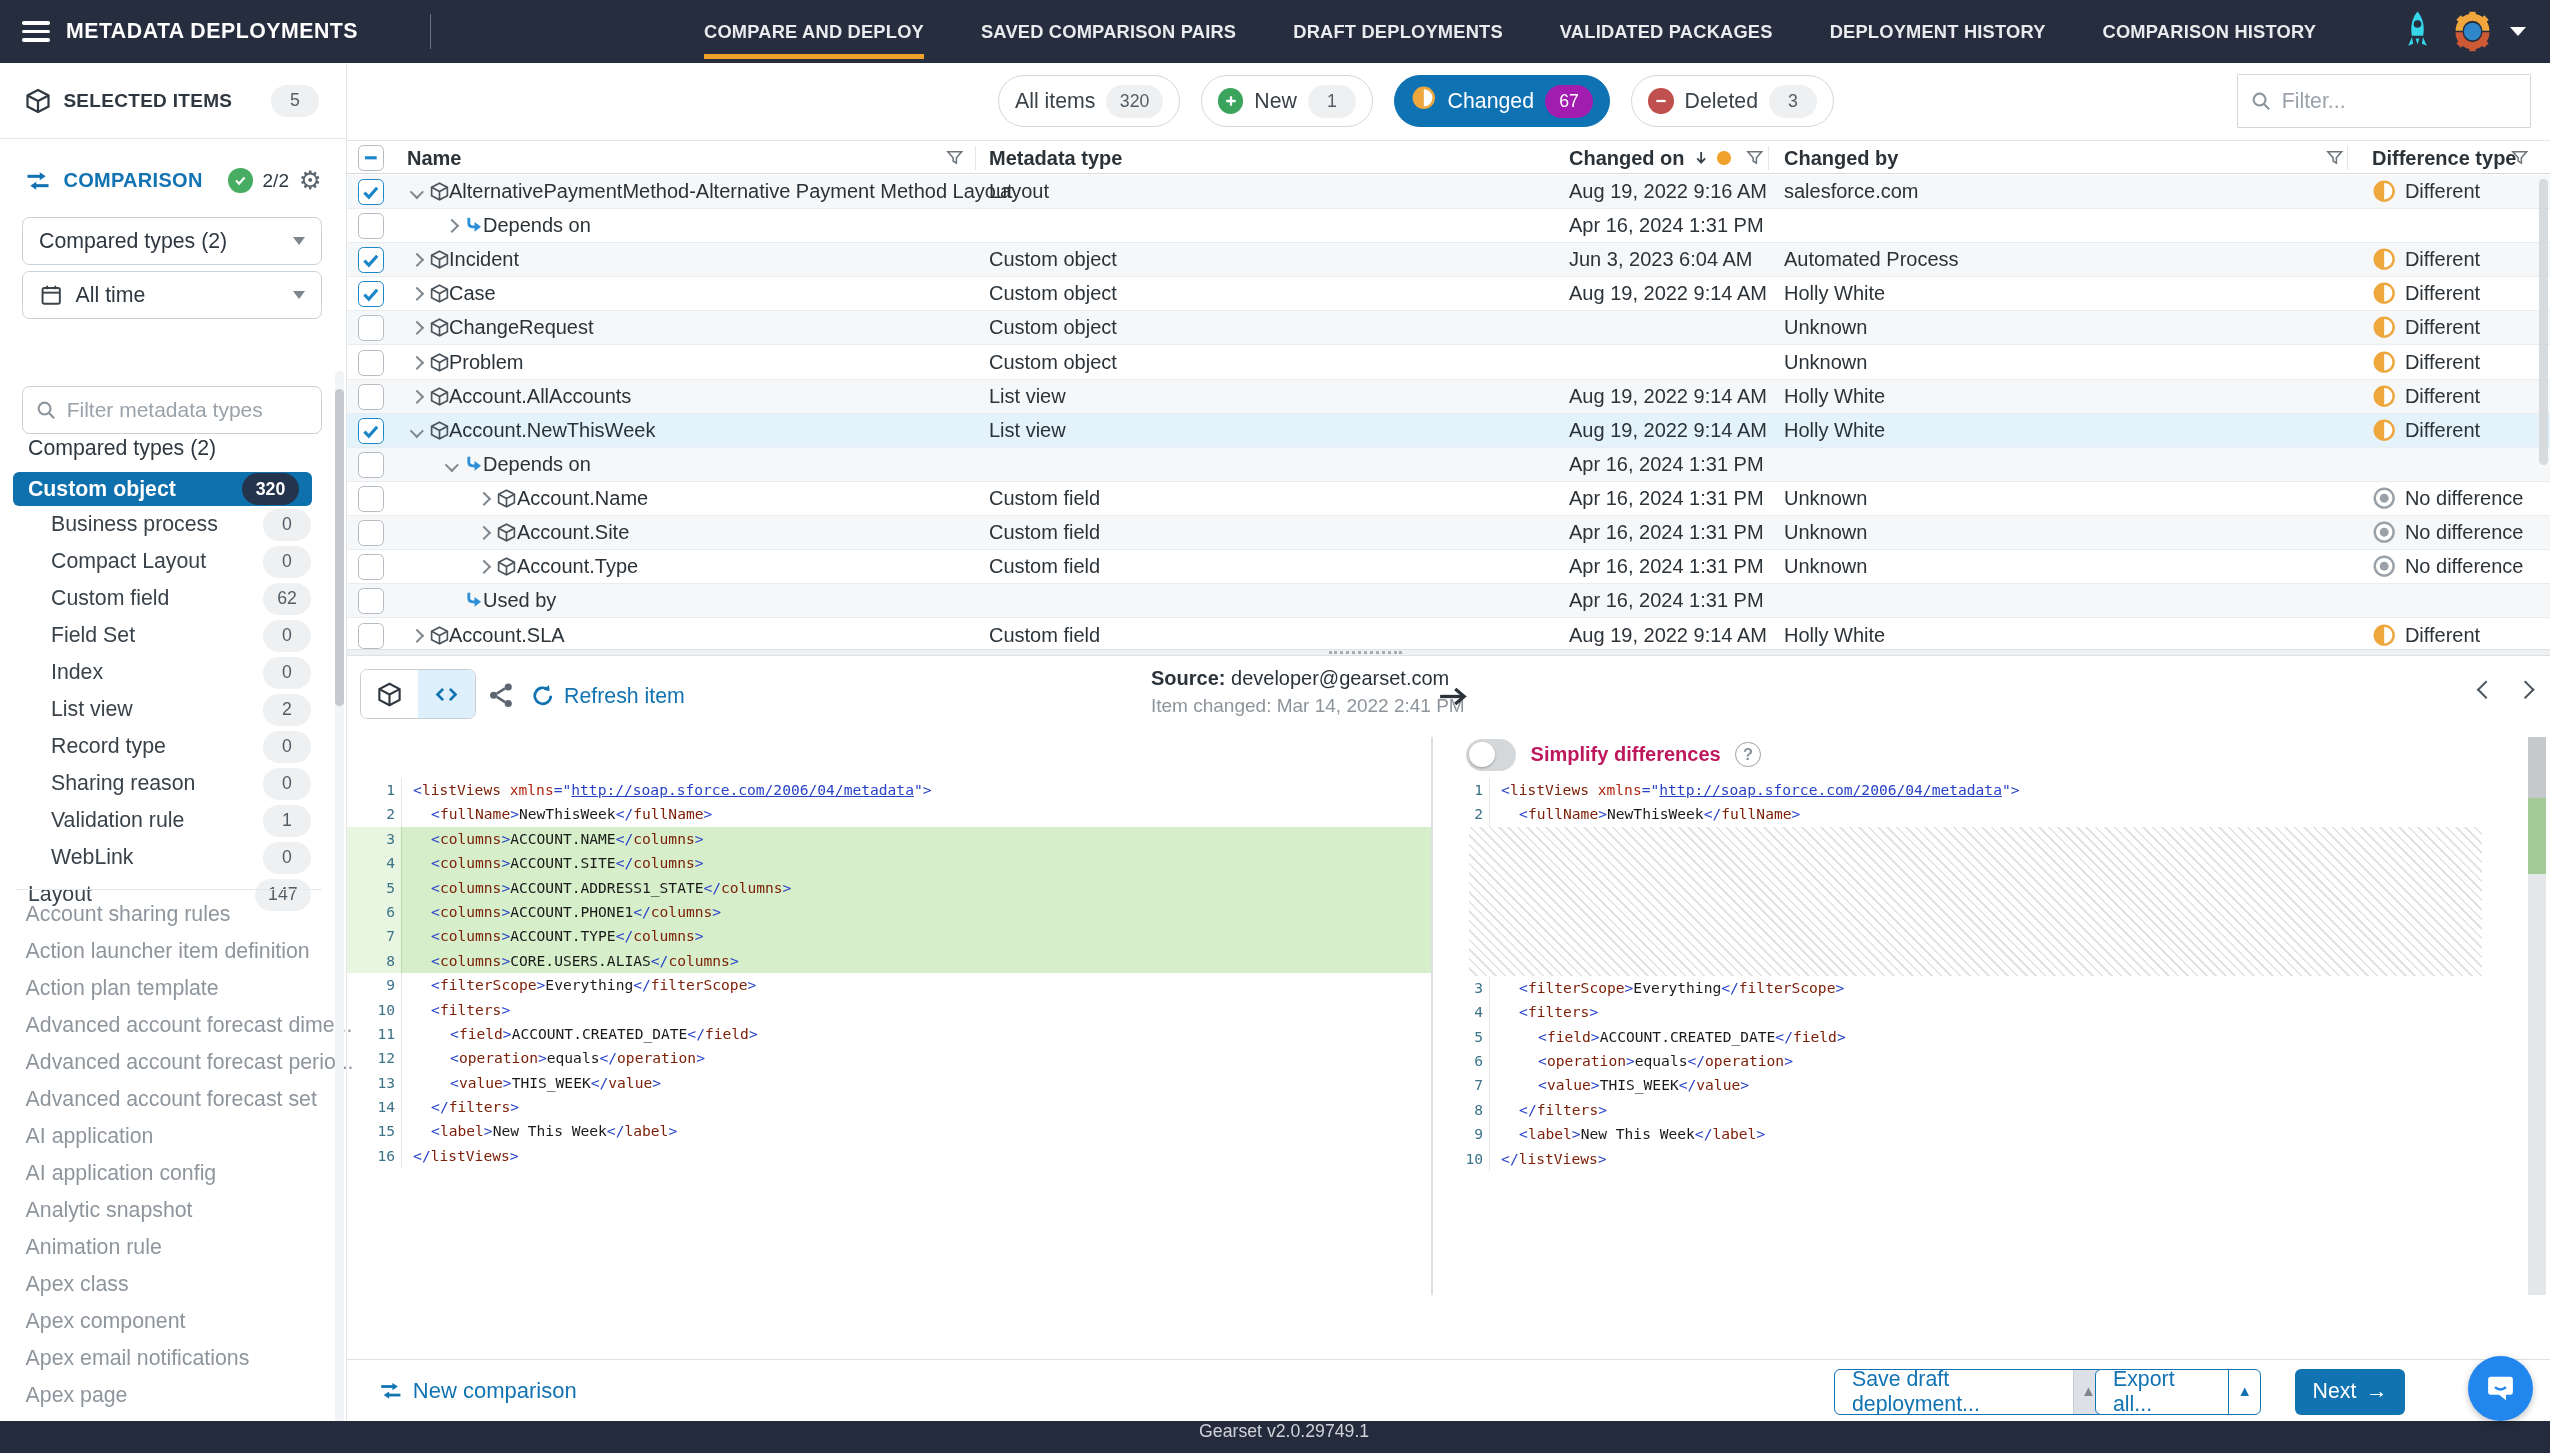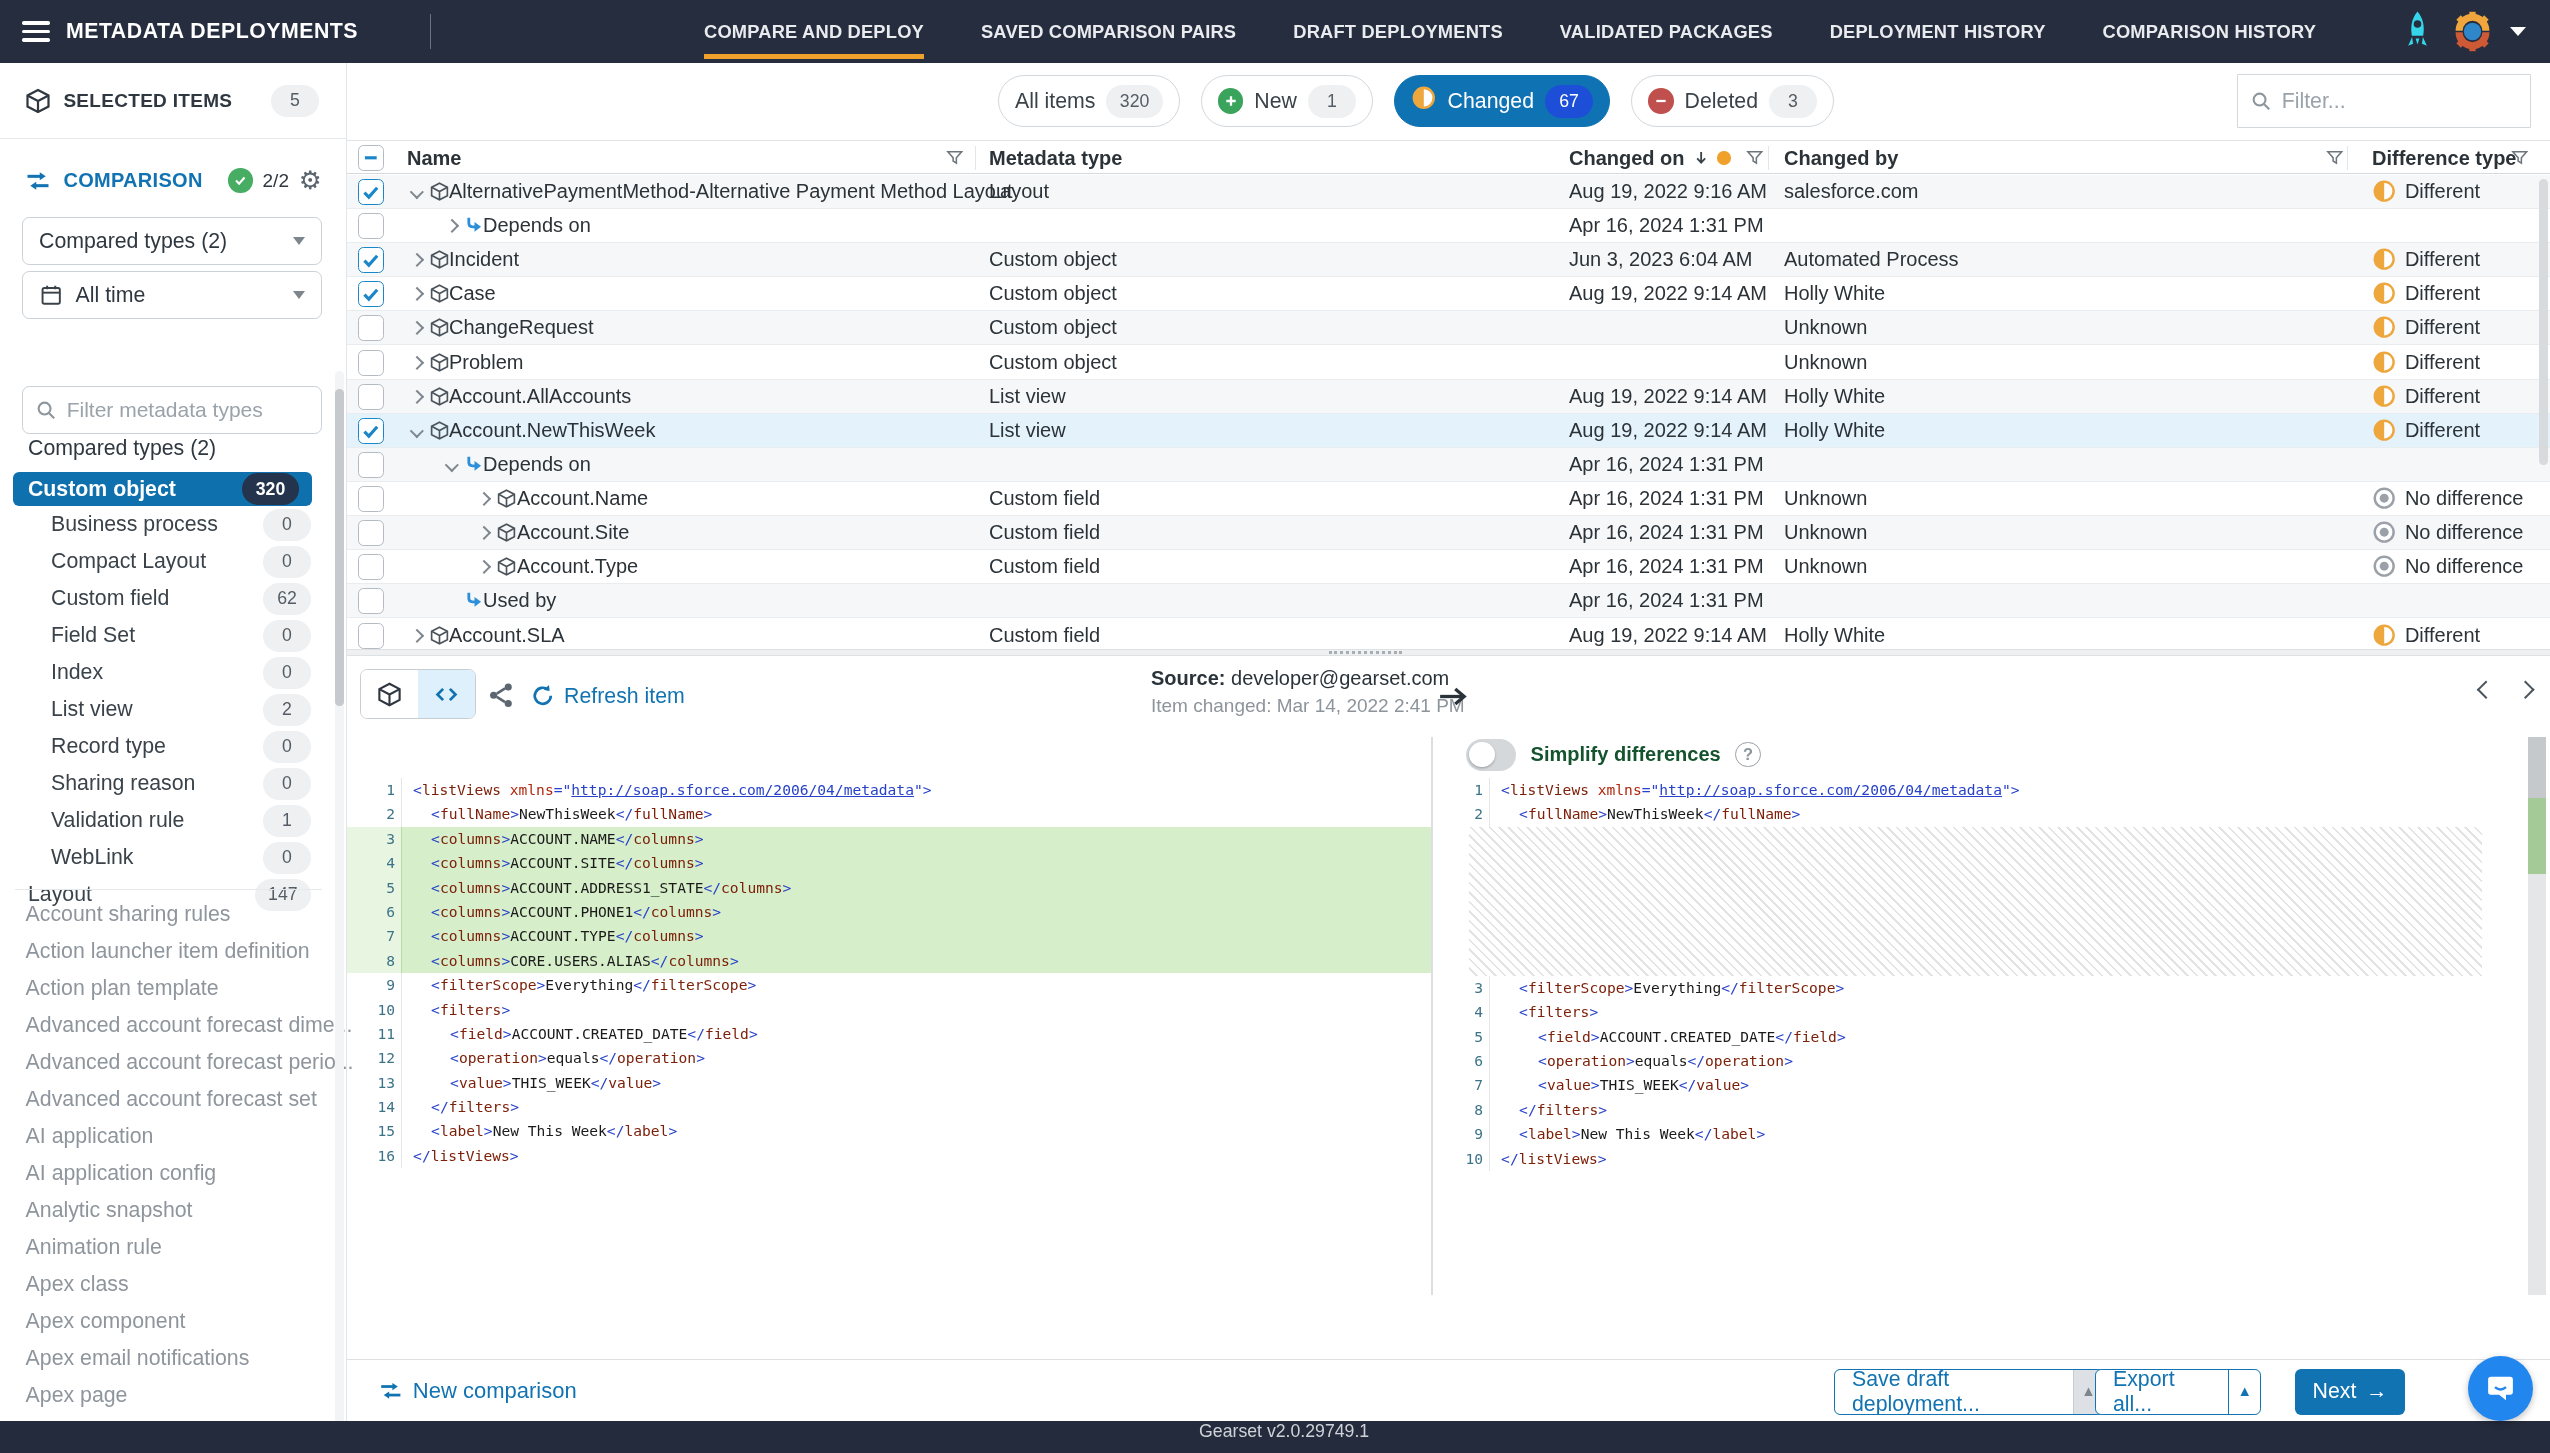--- a/index.html
+++ b/index.html
@@ -54,21 +54,21 @@
   .other-row{height:37px;display:flex;align-items:center;font-size:21.3px;color:#8e959c;padding-left:25.6px;cursor:pointer;white-space:nowrap;}
   .side-scroll{position:absolute;right:2.4px;top:308px;width:8.5px;height:1327px;background:#f3f4f5;border-radius:4.3px;}
   .side-scroll .thumb{position:absolute;left:0;top:18.3px;width:8.5px;height:317px;background:#c6c9cd;border-radius:4.3px;}
 
   
   .main{position:absolute;left:347px;top:63px;right:0;bottom:32px;background:#fff;}
   .pills{position:absolute;left:651px;top:12.2px;display:flex;gap:21px;align-items:center;}
   .pill{height:52px;border:1.2px solid #d3d8dc;border-radius:26px;background:#fff;display:flex;align-items:center;gap:11px;padding:0 16px;font-size:21.3px;color:#3a424a;cursor:pointer;white-space:nowrap;}
   .pill.active{background:#0f72b3;border-color:#0f72b3;color:#fff;}
   .pill .badge{height:33px;}
-  .pill.active .badge{background:#1d4ed8;color:#fff;}
+  .pill.active .badge{background:#a21caf;color:#fff;}
   .mini-ic{width:25.6px;height:25.6px;border-radius:50%;display:flex;align-items:center;justify-content:center;flex:none;}
   .filter-box{position:absolute;left:1890px;top:11px;width:294px;height:54px;border:1.2px solid #d3d8dc;border-radius:1px;display:flex;align-items:center;padding:0 12.2px;background:#fff;}
   .filter-box input{border:none;outline:none;font-size:21.3px;margin-left:8.5px;width:219px;color:#2f3740;font-family:"Liberation Sans",sans-serif;}
   .filter-box input::placeholder{color:#9aa2aa;}
 
   
   .thead{position:absolute;left:0;top:77px;right:0;height:34px;border-top:1.2px solid #e2e5e8;border-bottom:1.2px solid #d7dadd;background:#fff;font-size:20px;font-weight:700;color:#2b3238;z-index:3;}
   .thead .h{position:absolute;top:0;height:34px;display:flex;align-items:center;gap:7.3px;}
   .col-div{position:absolute;top:4.9px;height:24.4px;width:1.2px;background:#e4e7ea;}
   .rows{position:absolute;left:0;top:112px;right:0;height:478px;overflow:hidden;}
@@ -94,21 +94,21 @@
   .srcblock{position:absolute;top:11px;font-size:20px;white-space:nowrap;}
   .srcblock .l1 b{font-weight:700;color:#2a323a;} .srcblock .l1{color:#2a323a;}
   .srcblock .l2{color:#8d949b;font-size:19px;margin-top:4.9px;}
   .pair-arrow{position:absolute;left:1089px;top:24.4px;}
   .nav-chev{position:absolute;top:27px;width:13.4px;height:13.4px;border-right:2.4px solid #4a545c;border-bottom:2.4px solid #4a545c;cursor:pointer;}
 
   
   .simplify{position:absolute;left:1119px;top:672px;height:39px;display:flex;align-items:center;gap:14.6px;z-index:4;}
   .toggle{width:50px;height:32px;border-radius:16px;background:#d4d8db;position:relative;cursor:pointer;}
   .toggle .knob{position:absolute;left:3px;top:3px;width:25.6px;height:25.6px;border-radius:50%;background:#fff;box-shadow:0 1.2px 2.4px rgba(0,0,0,.25);}
-  .simplify .s-lbl{font-size:20px;font-weight:700;color:#14532d;}
+  .simplify .s-lbl{font-size:20px;font-weight:700;color:#be185d;}
   .help{width:25.6px;height:25.6px;border-radius:50%;border:1.8px solid #9aa1a8;color:#8d959c;font-size:16.4px;font-weight:700;display:flex;align-items:center;justify-content:center;}
 
   
   .pane{position:absolute;top:674px;bottom:126px;overflow:hidden;background:#fff;}
   .pane.left{left:0;width:1084px;}
   .pane.right{left:1088px;right:0;}
   .pane-div{position:absolute;left:1084px;top:674px;bottom:126px;width:2.4px;background:#dbdfe2;}
   .code{position:absolute;left:0;right:0;top:41px;font-family:"DejaVu Sans Mono",monospace;font-size:14.6px;}
   .cl{height:24.4px;line-height:24.4px;display:flex;white-space:pre;}
   .ln{width:48px;text-align:right;color:#3c7389;flex:none;}

